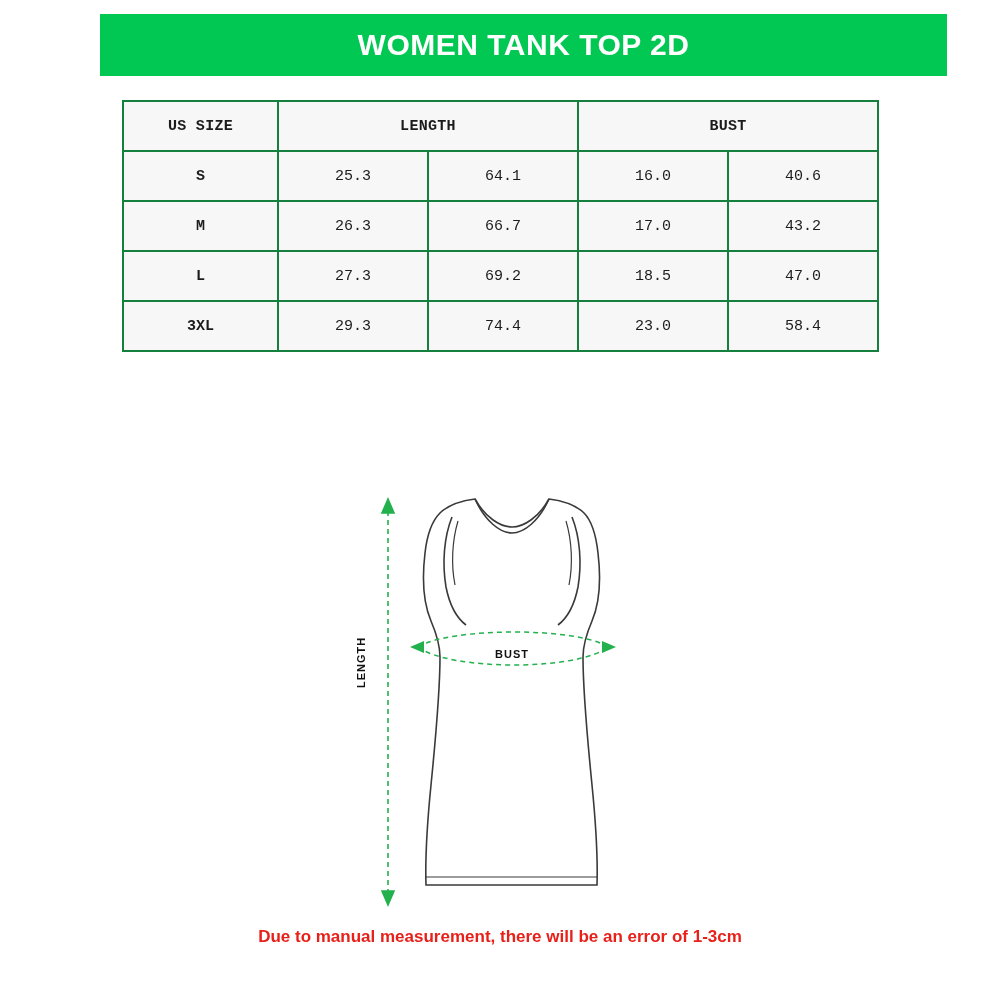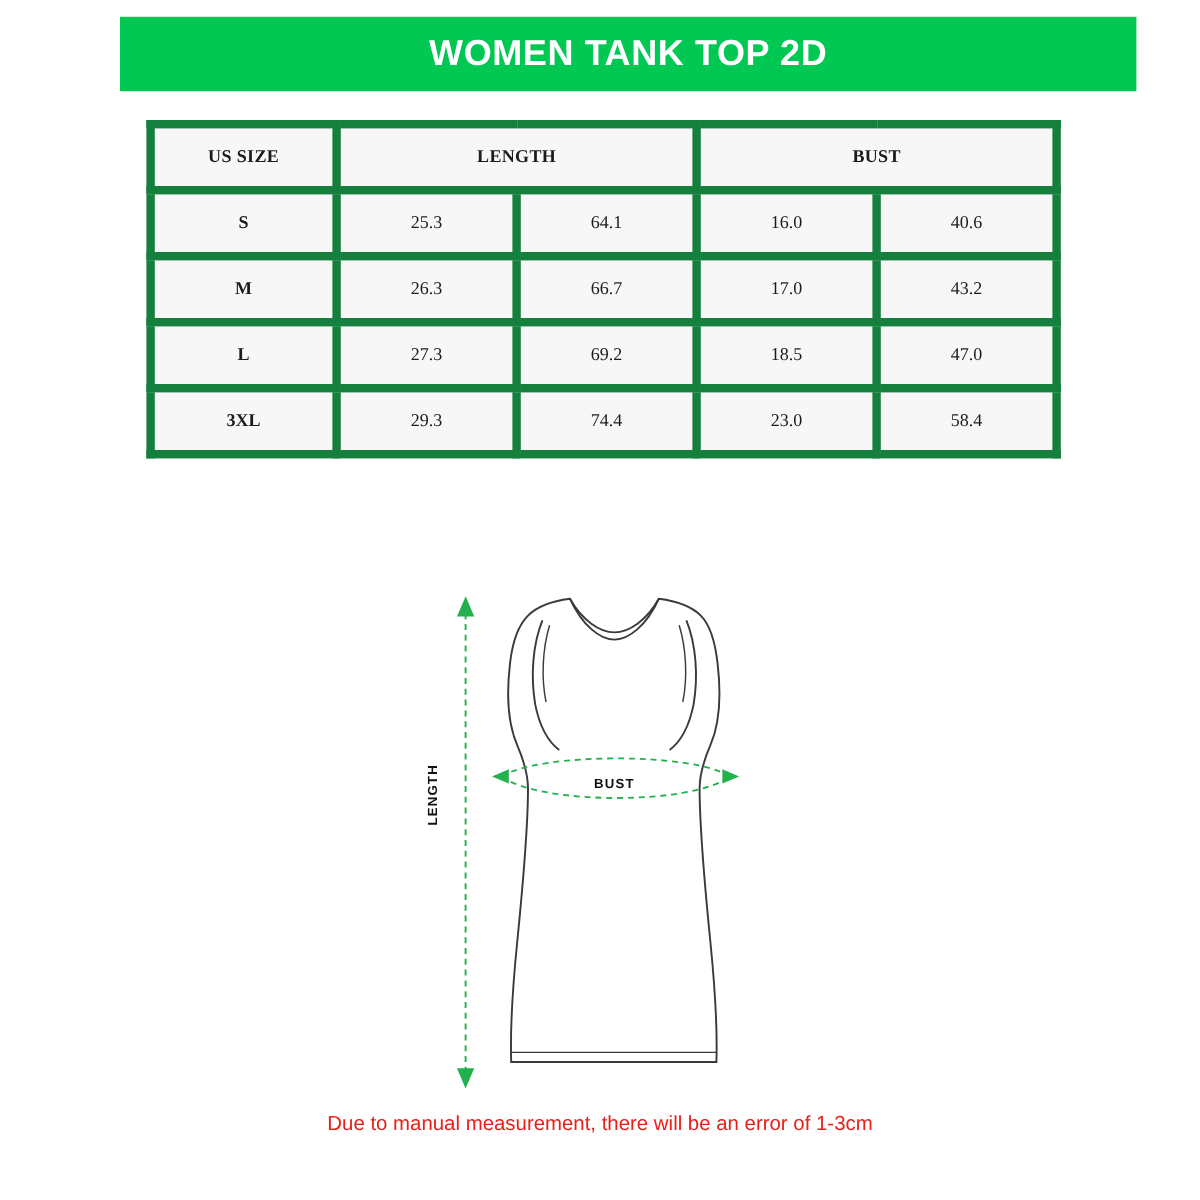--- a/index.html
+++ b/index.html
@@ -39,27 +39,27 @@
   
   .size-table {
     position: absolute;
     left: 122px;
     top: 100px;
     width: 756px;
     border-collapse: collapse;
     table-layout: fixed;
   }
   .size-table td, .size-table th {
-    border: 7px solid #15803d;
+    border: 2px solid #15803d;
     height: 46px;
     text-align: center;
     vertical-align: middle;
     font-size: 15px;
     color: #1b1b1b;
-    font-family: Liberation Serif, serif;
+    font-family: Liberation Mono, monospace;
     background: #f7f7f7;
   }
   .size-table th {
     font-weight: bold;
     font-size: 15px;
     letter-spacing: 0.3px;
   }
   .size-table .rowhead {
     font-weight: bold;
   }
@@ -102,21 +102,21 @@
 
   
   .footer-note {
     position: absolute;
     left: 0;
     top: 927px;
     width: 1000px;
     text-align: center;
     color: #e8201a;
     font-size: 17px;
-    font-weight: normal;
+    font-weight: bold;
     font-family: "Liberation Sans", sans-serif;
   }
 </style>
 </head>
 <body>
 
 <div class="header-bar">
   <div class="header-title">WOMEN TANK TOP 2D</div>
 </div>
 

